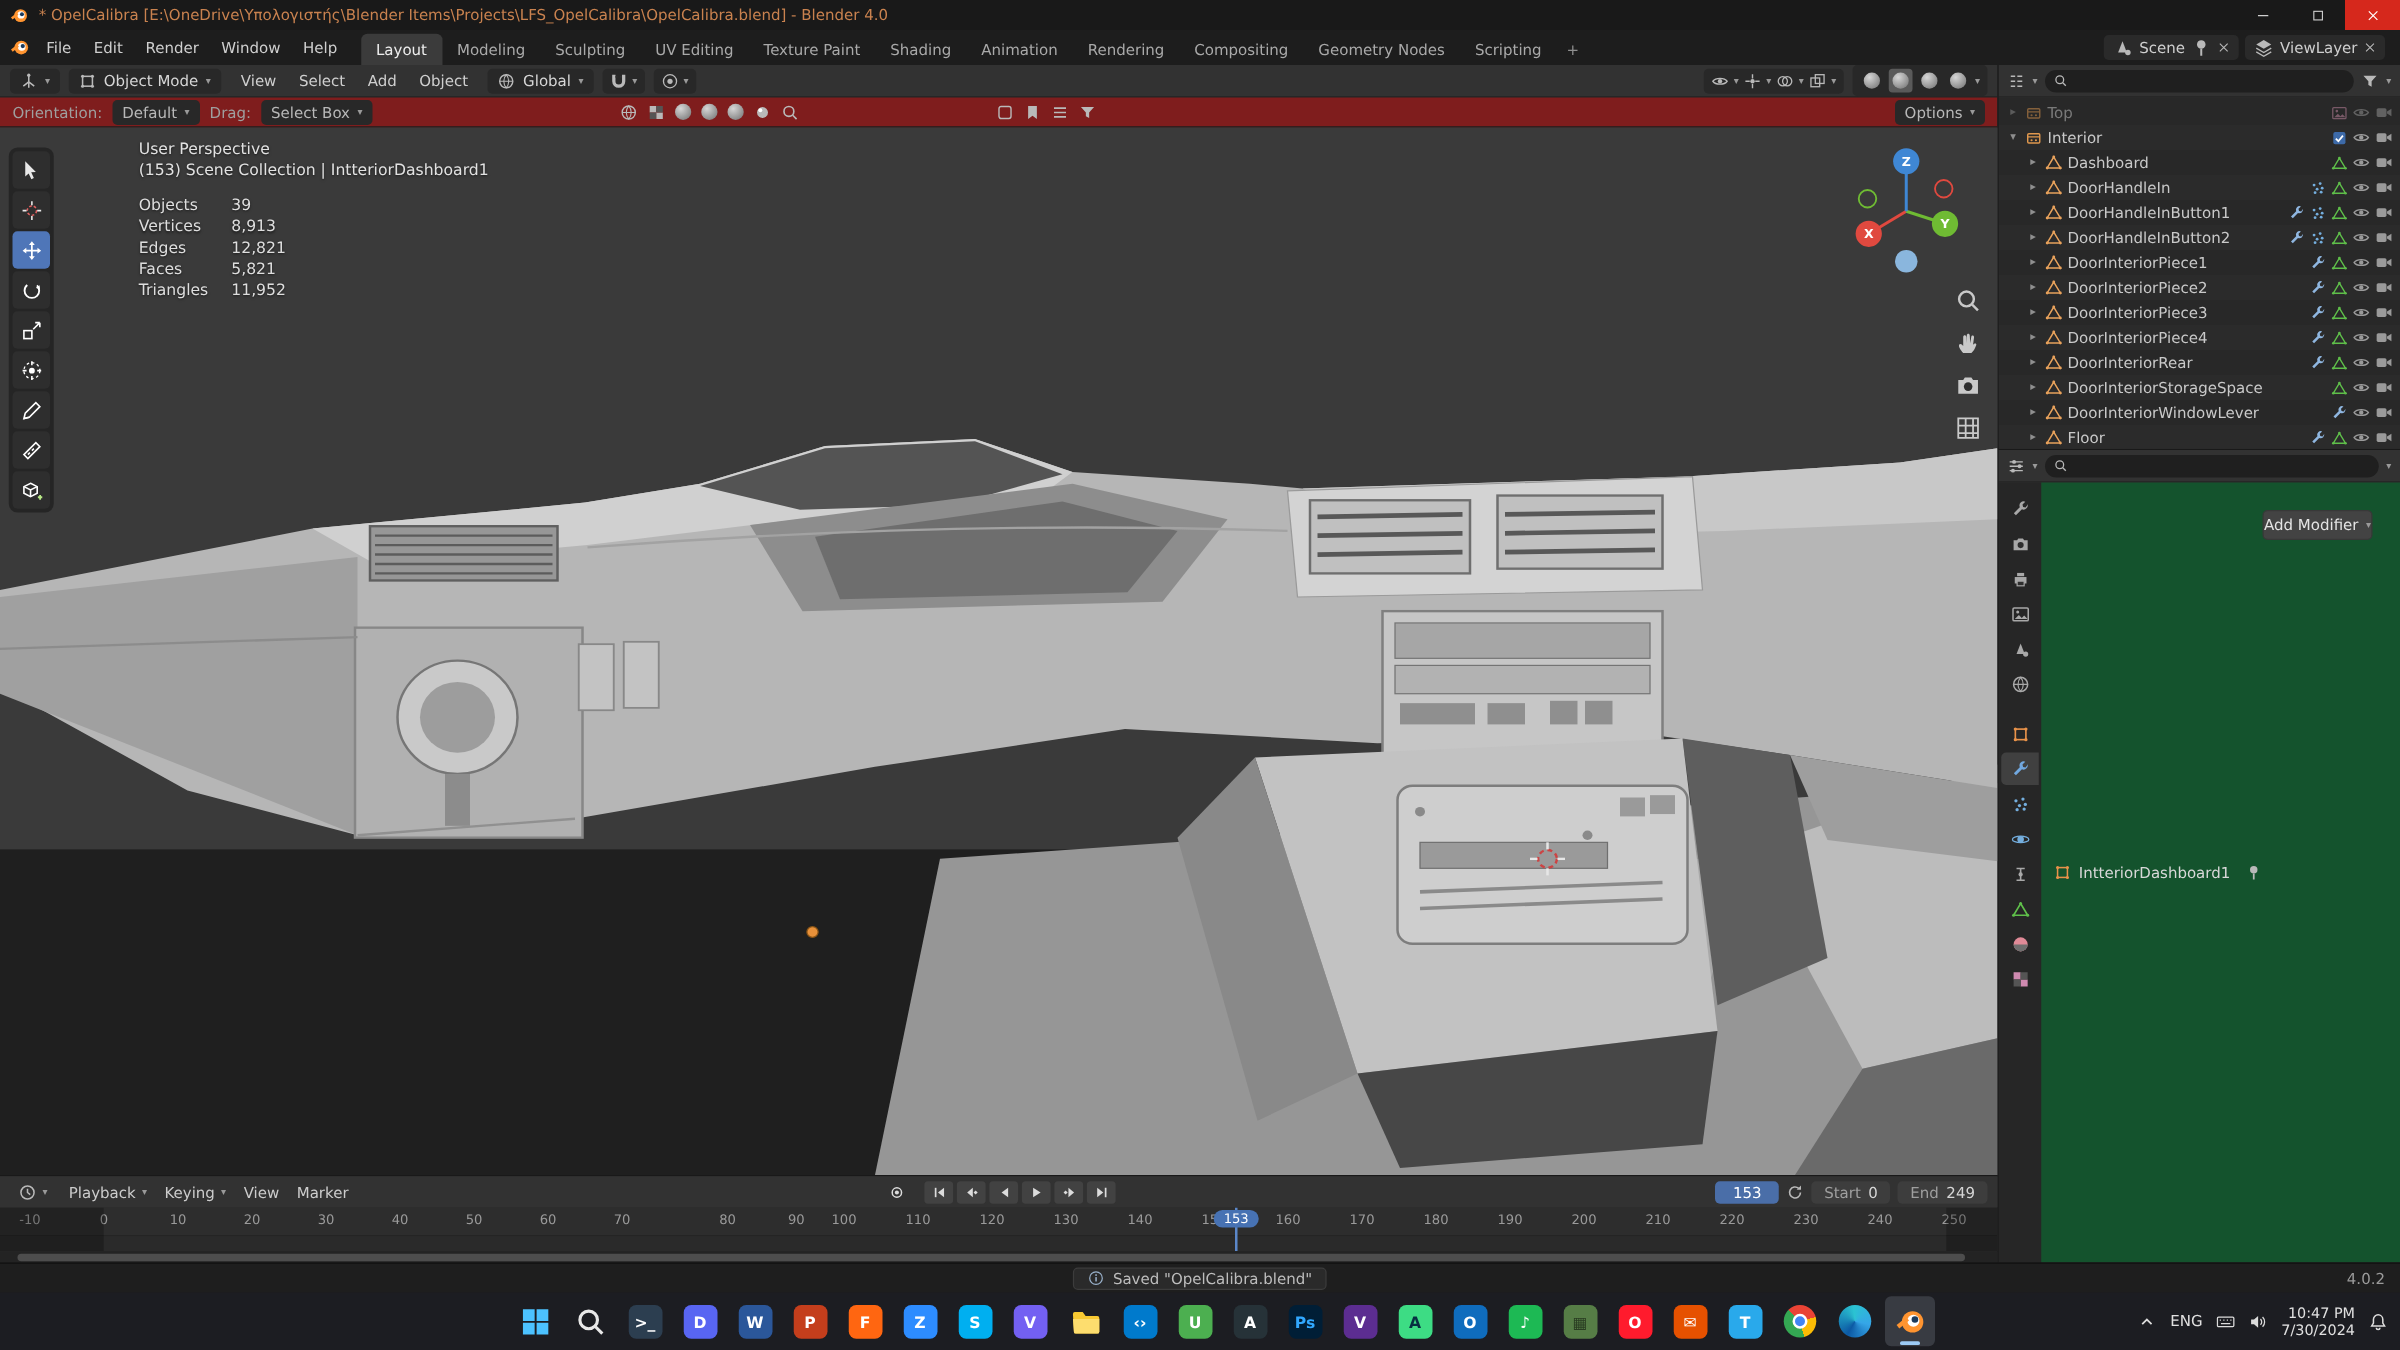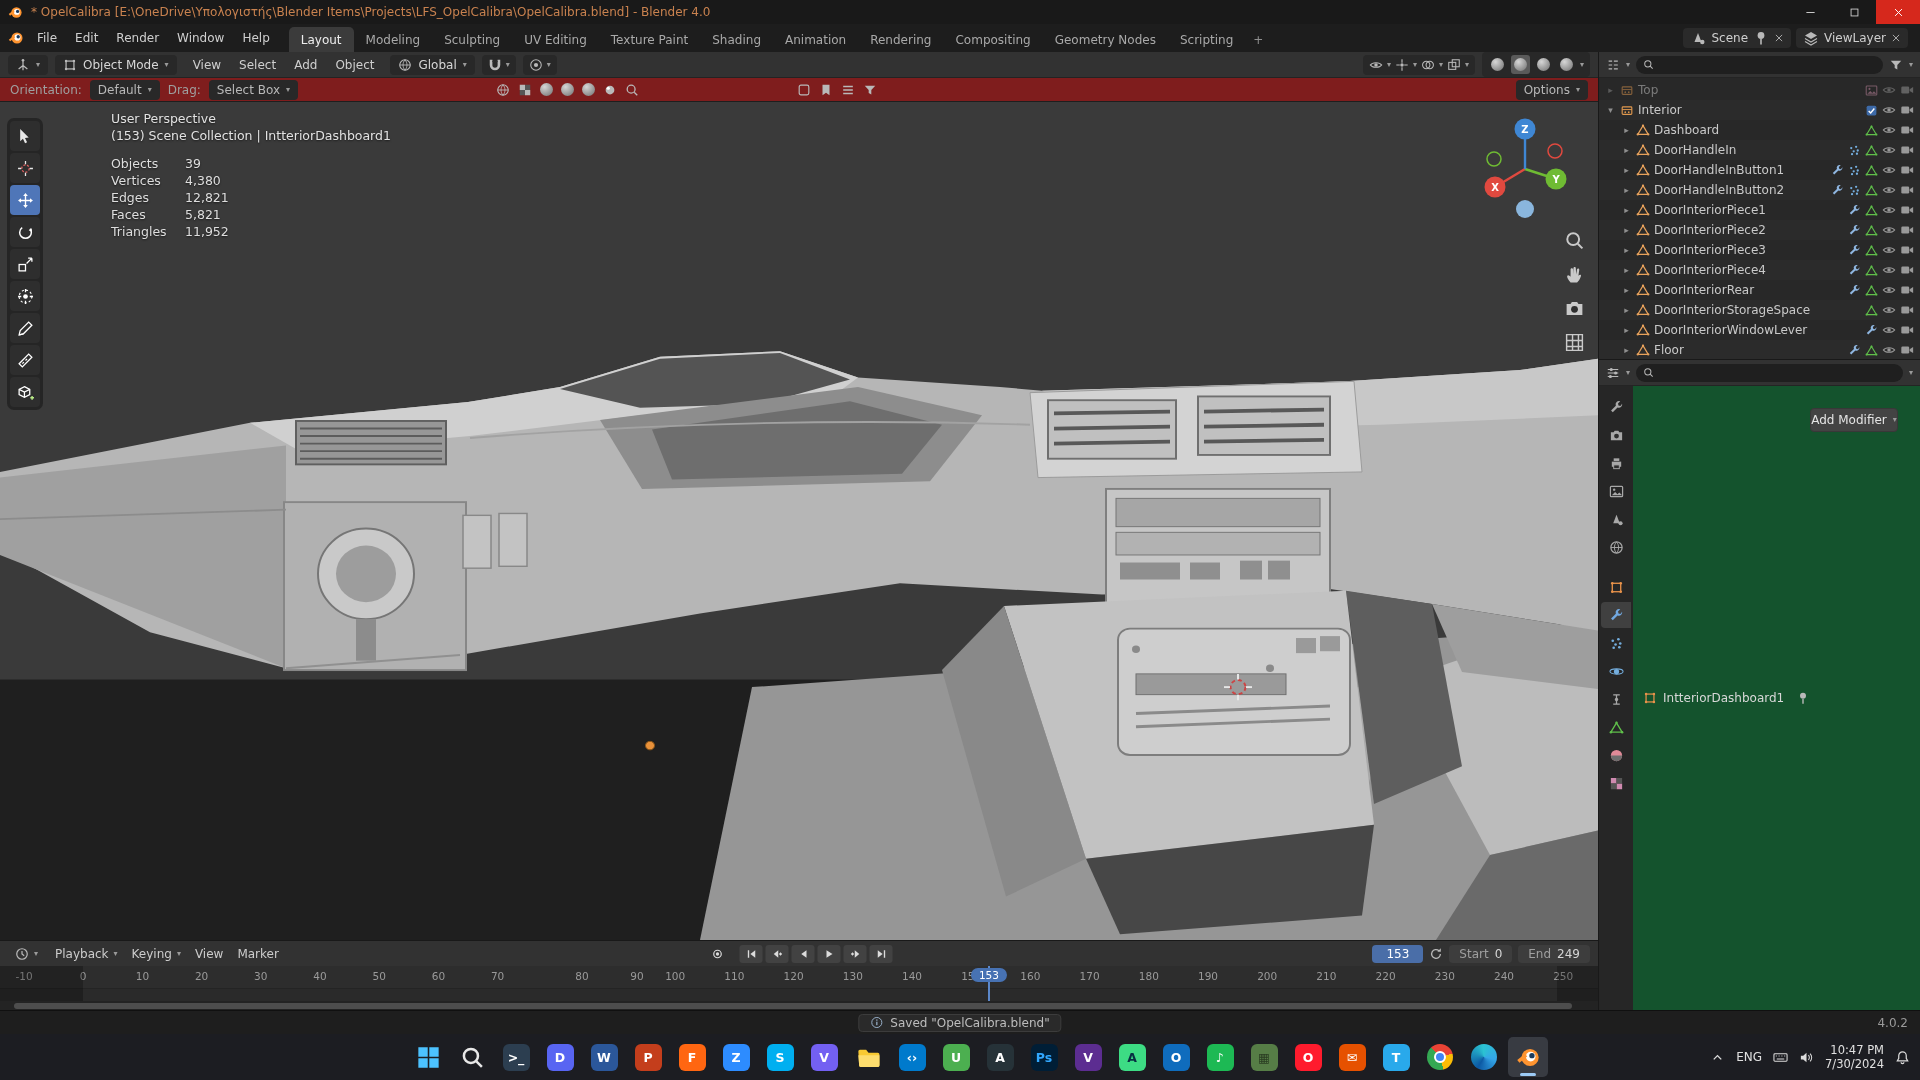--- a/index.html
+++ b/index.html
@@ -571,21 +571,21 @@
         <div class="vp-info">
           <div>User Perspective</div>
           <div>(153) Scene Collection | IntteriorDashboard1</div>
           <div class="vp-stats">
               <div class="stat-row">
                 <span class="stat-label">Objects</span>
                 <span>39</span>
               </div>
               <div class="stat-row">
                 <span class="stat-label">Vertices</span>
-                <span>4,380</span>
+                <span>8,913</span>
               </div>
               <div class="stat-row">
                 <span class="stat-label">Edges</span>
                 <span>12,821</span>
               </div>
               <div class="stat-row">
                 <span class="stat-label">Faces</span>
                 <span>5,821</span>
               </div>
               <div class="stat-row">

